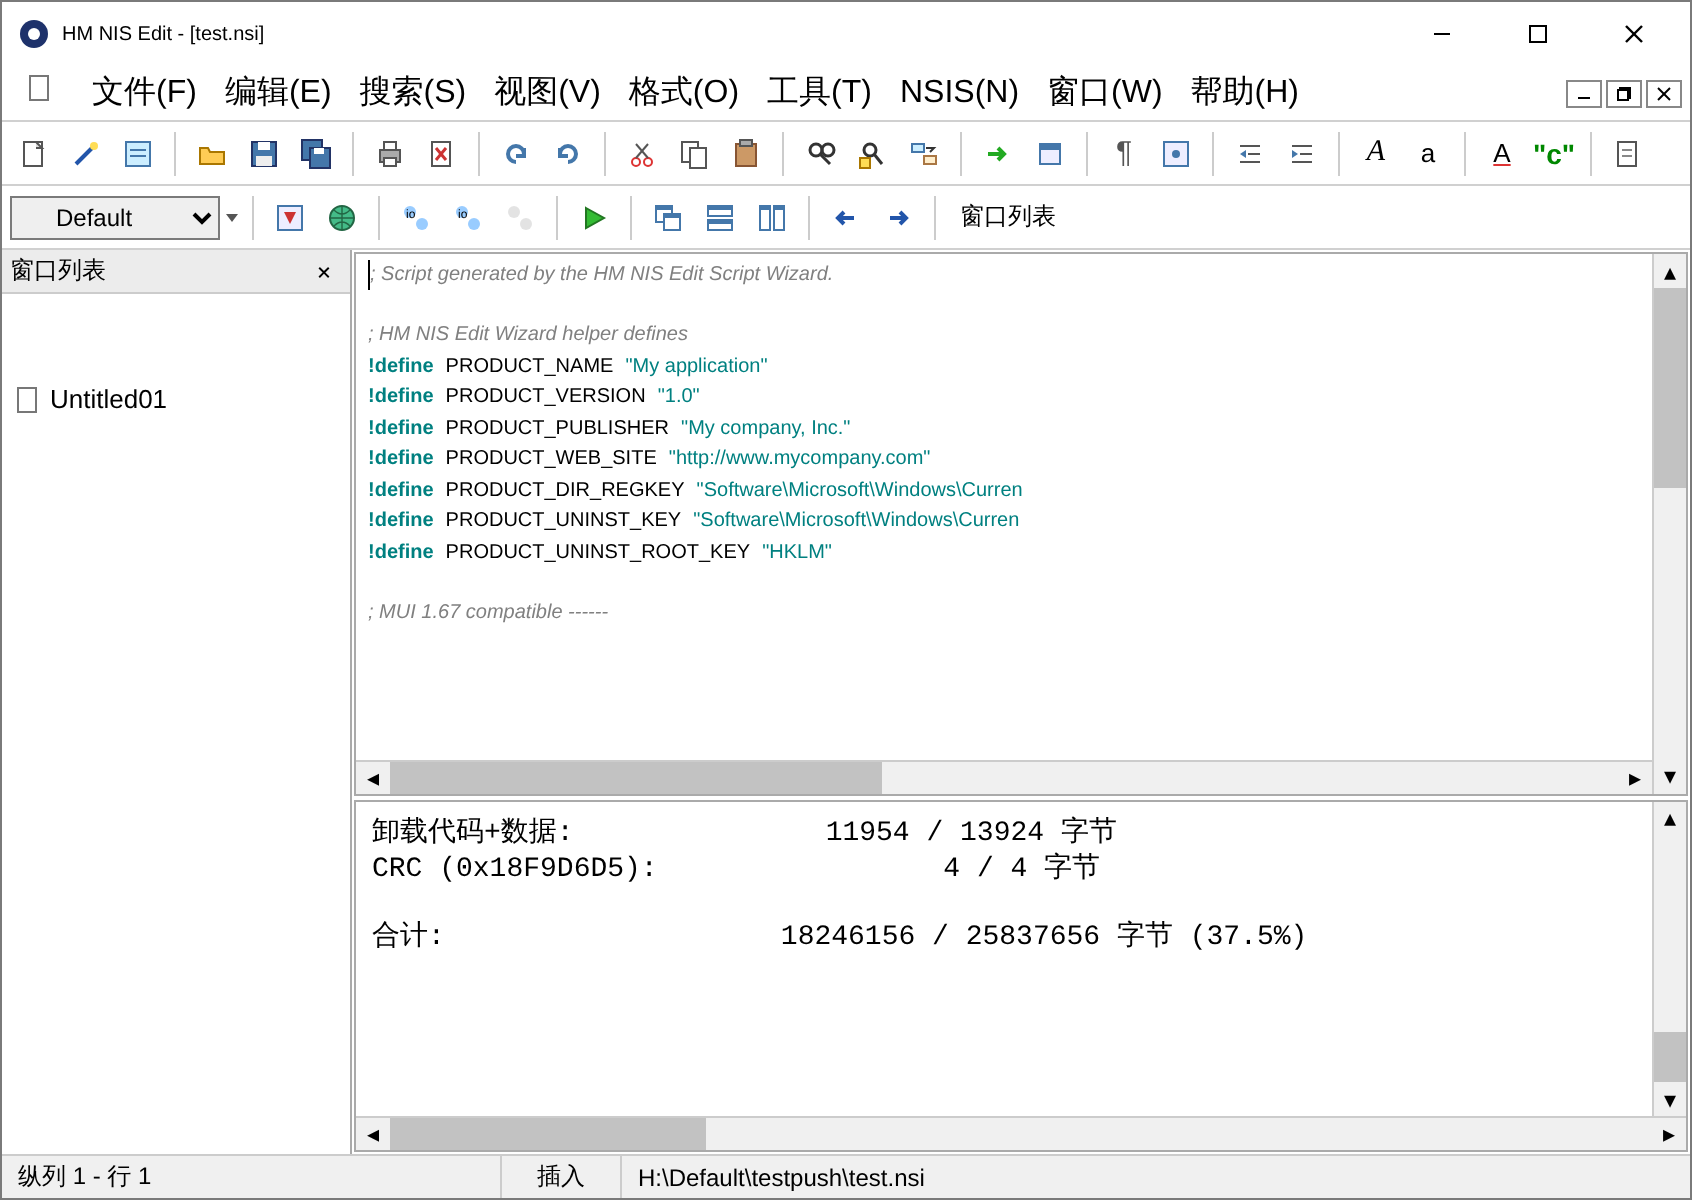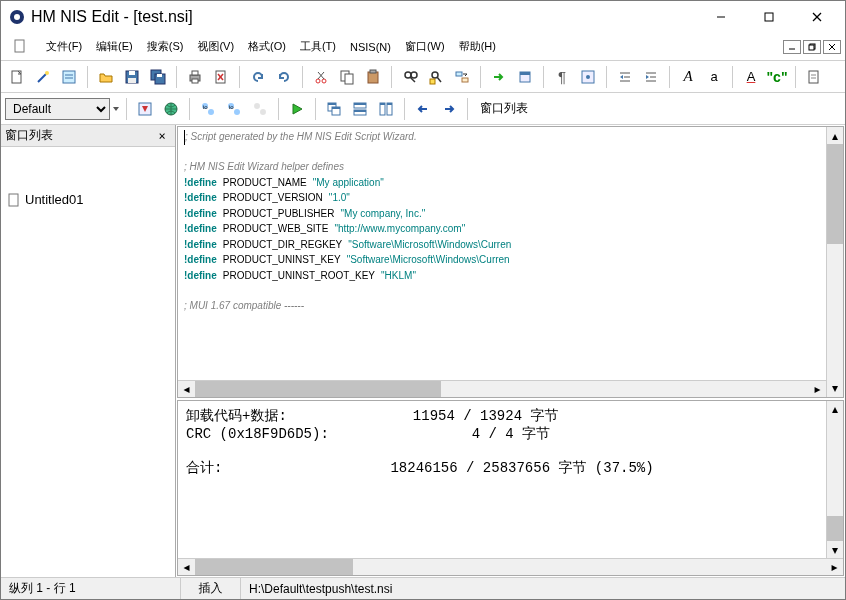--- a/index.html
+++ b/index.html
@@ -1,33 +1,33 @@
 <!DOCTYPE html>
 <html><head>
 <meta charset="utf-8">
 <style>
 * { margin:0; padding:0; box-sizing:border-box; font-family:"Microsoft YaHei","Segoe UI",Tahoma,sans-serif; }
 body { width:846px; height:600px; background:#f0f0f0; overflow:hidden; font-size:12px; }
 .window { width:846px; height:600px; background:#fff; border:1px solid #7a7a7a; display:flex; flex-direction:column; }
 .titlebar { height:32px; background:#fff; display:flex; align-items:center; padding:0 2px 0 8px; }
 .title-icon { width:16px; height:16px; margin-right:6px; }
-.title-text { flex:1; font-size:16px; color:#000; }
+.title-text { flex:1; font-size:10px; color:#000; }
 .win-btns { display:flex; gap:12px; padding-right:8px; }
 .win-btn { width:36px; height:24px; display:flex; align-items:center; justify-content:center; }
 .win-btn svg { width:10px; height:10px; }
 .menubar { height:28px; background:#fff; display:flex; align-items:center; padding:0 4px; border-bottom:1px solid #d0d0d0; }
-.menubar .menu { padding:4px 7px; font-size:11px; cursor:default; }
+.menubar .menu { padding:4px 7px; font-size:16px; cursor:default; }
 .menubar .spacer { flex:1; }
 .mdi-btns { display:flex; gap:2px; }
 .mdi-btn { width:18px; height:14px; border:1px solid #888; background:#fff; display:flex; align-items:center; justify-content:center; }
 .toolbar { height:32px; background:#fff; display:flex; align-items:center; padding:2px 4px; gap:2px; border-bottom:1px solid #d0d0d0; }
 .tb-sep { width:1px; height:22px; background:#ccc; margin:0 4px; }
 .tb-btn { width:24px; height:24px; display:flex; align-items:center; justify-content:center; border:1px solid transparent; }
 .toolbar2 { height:32px; background:#fff; display:flex; align-items:center; padding:2px 4px; gap:2px; border-bottom:1px solid #d0d0d0; }
-.combo { width:105px; height:22px; border:1px solid #7a7a7a; font-size:12px; padding:1px 3px; }
+.combo { width:105px; height:22px; border:1px solid #7a7a7a; font-size:12px; padding:1px 18px; }
 .side-panel { width:175px; border-right:1px solid #aaa; display:flex; flex-direction:column; }
 .panel-hdr { height:22px; background:#ececec; border-bottom:1px solid #ccc; display:flex; align-items:center; padding:0 4px; font-size:12px; }
 .panel-hdr .close-x { width:18px; text-align:center; font-family:monospace; }
 .panel-hdr .ptitle { flex:1; }
 .filelist { flex:1; background:#fff; padding:4px 4px; font-family:"NSimSun","Courier New",monospace; font-size:13px;margin-top:40px; }
 .file-item { display:flex; align-items:center; gap:4px; padding:1px 2px; }
 .file-item.sel { background:transparent; }
 .file-icon { width:14px; height:14px; }
 .content { flex:1; display:flex; overflow:hidden; }
 .right-area { flex:1; display:flex; flex-direction:column; overflow:hidden; }
@@ -441,18 +441,18 @@
           <div class="track">
               <div class="hthumb" style="width:25%"></div>
             </div>
           <div class="arrow-r">▸</div>
         </div>
       </div>
     </div>
   </div>
 
   <div class="statusbar">
-    <div class="status-cell" style="width:180px">纵列 1 - 行 1</div>
+    <div class="status-cell" style="width:250px">纵列 1 - 行 1</div>
     <div class="status-cell" style="width:60px;justify-content:center">插入</div>
     <div class="status-cell" style="flex:1;border-right:none">H:\Default\testpush\test.nsi</div>
   </div>
 
 </div>
 
 </body></html>

